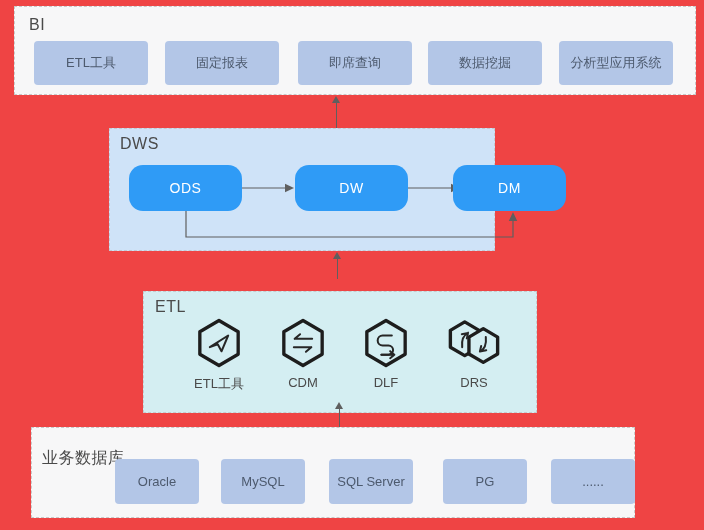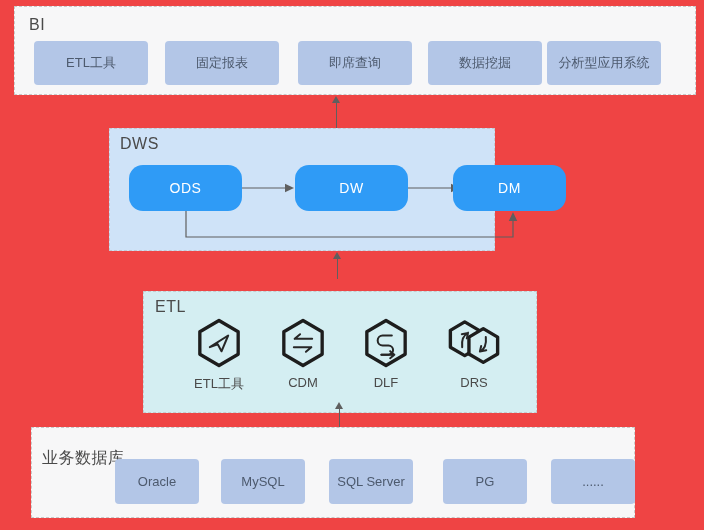--- a/index.html
+++ b/index.html
@@ -56,21 +56,21 @@
 <body>
 
 <div class="canvas">
 
   <div class="group bi-box">
     <div class="group-label">BI</div>
     <div class="bi-item" style="left:19px">ETL工具</div>
     <div class="bi-item" style="left:150px">固定报表</div>
     <div class="bi-item" style="left:413px">数据挖掘</div>
     <div class="bi-item" style="left:283px">即席查询</div>
-    <div class="bi-item" style="left:532px">分析型应用系统</div>
+    <div class="bi-item" style="left:544px">分析型应用系统</div>
   </div>
 
   <div class="v-arrow" style="left:332px; top:96px; height:32px">
     <span class="head"></span>
     <span class="line"></span>
   </div>
 
   <div class="group dws-box">
     <div class="group-label">DWS</div>
     <svg class="dws-links" viewBox="0 0 482 123">

